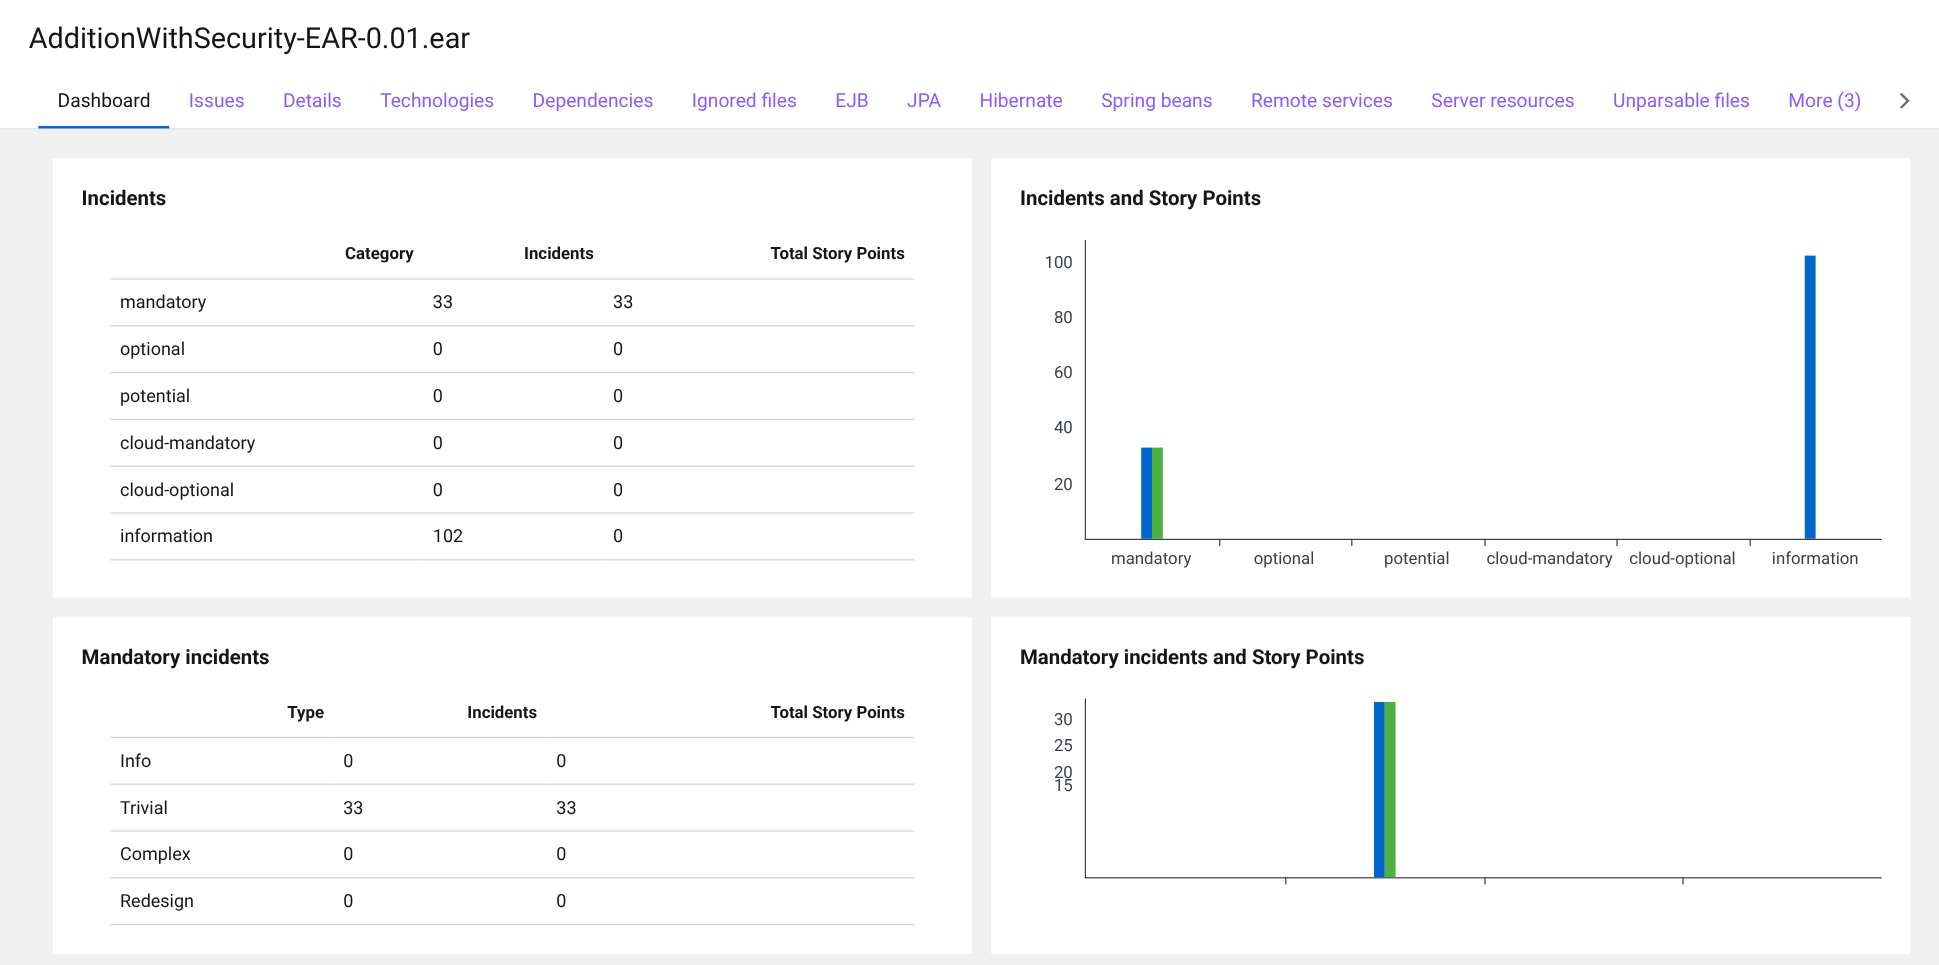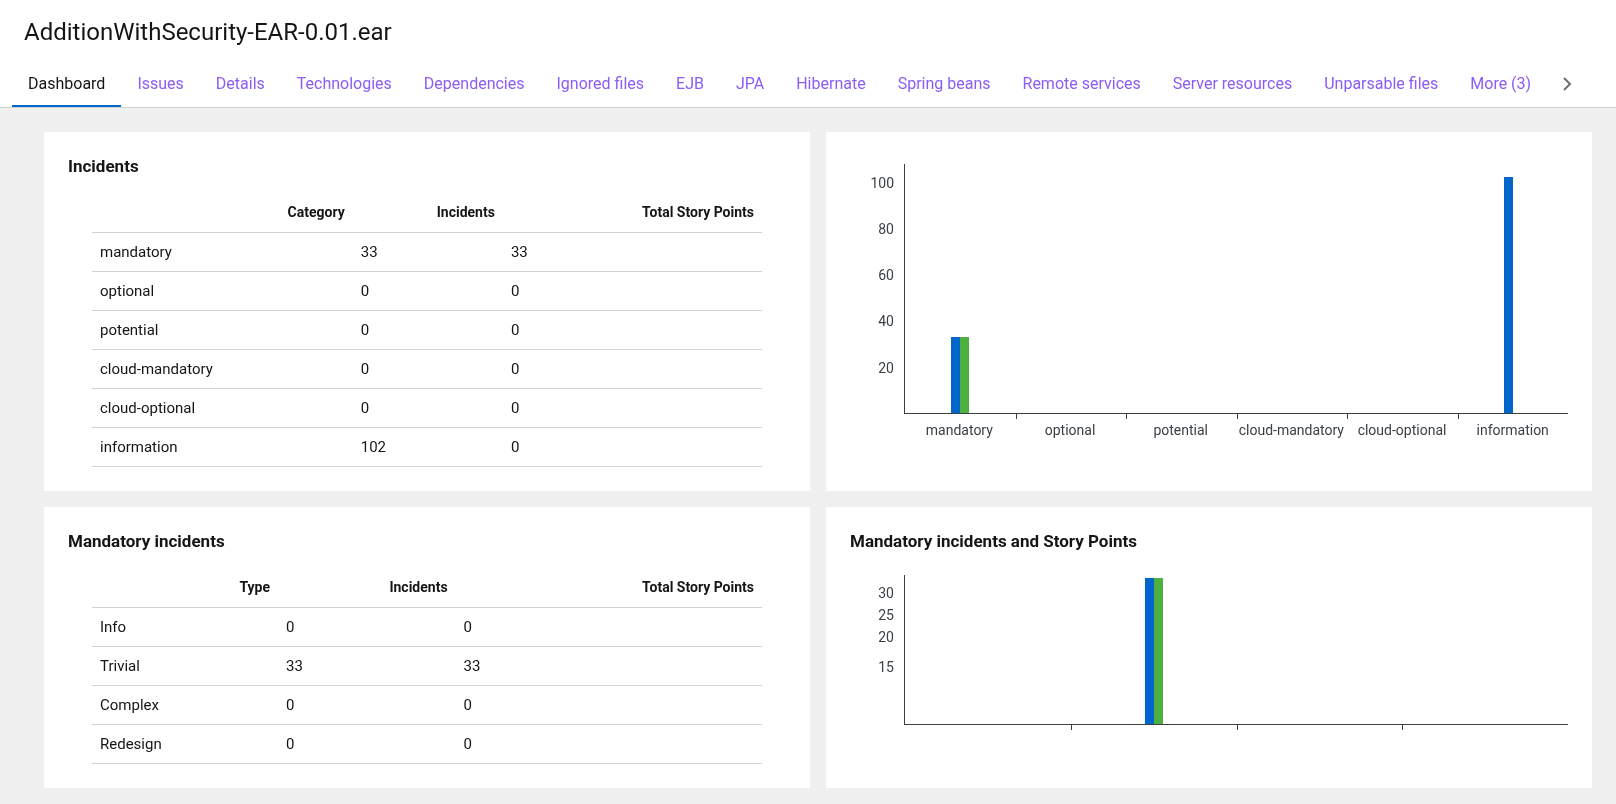--- a/index.html
+++ b/index.html
@@ -16,21 +16,21 @@
     .page-title {
       font-size: 24px;
       font-weight: 400;
       color: #151515;
     }
     .tabs-bar {
       display: flex;
       align-items: center;
       gap: 0;
       border-bottom: 1px solid #d2d2d2;
-      padding-left: 12px;
+      padding-left: 32px;
       margin-top: 8px;
       overflow: hidden;
     }
     .tab {
       padding: 14px 16px;
       font-size: 16px;
       color: #8b5cf6;
       cursor: pointer;
       white-space: nowrap;
       position: relative;
@@ -232,20 +232,21 @@
             <tr>
               <td>information</td>
               <td>102</td>
               <td>0</td>
             </tr>
           </tbody>
       </table>
     </div>
 
     <div class="card">
+      <div class="card-title">Incidents and Story Points</div>
       <div class="chart-wrap" id="chart-0">
           <div class="chart">
             <div class="y-axis" style="height: 250px; position: relative; min-width: 54px;">
               <div class="y-tick" style="position: absolute; right: 10px; bottom: 231.481px; transform: translateY(50%);">100</div>
               <div class="y-tick" style="position: absolute; right: 10px; bottom: 185.185px; transform: translateY(50%);">80</div>
               <div class="y-tick" style="position: absolute; right: 10px; bottom: 138.889px; transform: translateY(50%);">60</div>
               <div class="y-tick" style="position: absolute; right: 10px; bottom: 92.5926px; transform: translateY(50%);">40</div>
               <div class="y-tick" style="position: absolute; right: 10px; bottom: 46.2963px; transform: translateY(50%);">20</div>
             </div>
             <div class="plot" style="height: 250px;">
@@ -334,21 +335,21 @@
     </div>
 
     <div class="card">
       <div class="card-title">Mandatory incidents and Story Points</div>
       <div class="chart-wrap" id="chart-1">
           <div class="chart">
             <div class="y-axis" style="height: 150px; position: relative; min-width: 54px;">
               <div class="y-tick" style="position: absolute; right: 10px; bottom: 132.353px; transform: translateY(50%);">30</div>
               <div class="y-tick" style="position: absolute; right: 10px; bottom: 110.294px; transform: translateY(50%);">25</div>
               <div class="y-tick" style="position: absolute; right: 10px; bottom: 88.2353px; transform: translateY(50%);">20</div>
-              <div class="y-tick" style="position: absolute; right: 10px; bottom: 58px; transform: translateY(50%); margin-left: 37px;">15</div>
+              <div class="y-tick" style="position: absolute; right: 10px; bottom: 77px; transform: translateY(50%); margin-left: 37px;">15</div>
             </div>
             <div class="plot" style="height: 150px;">
               <div class="bar-group">
                 <div class="bar bar-blue" style="height: 0px; background: rgb(0, 102, 204);"></div>
                 <div class="bar bar-green" style="height: 0px; background: rgb(76, 177, 64);"></div>
               </div>
               <div class="bar-group">
                 <div class="bg-tick"></div>
                 <div class="bar bar-blue" style="height: 145.588px; background: rgb(0, 102, 204);"></div>
                 <div class="bar bar-green" style="height: 145.588px; background: rgb(76, 177, 64);"></div>

